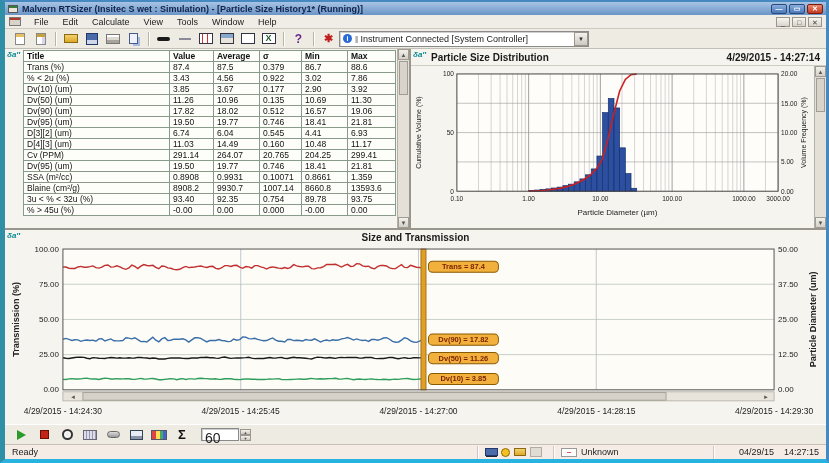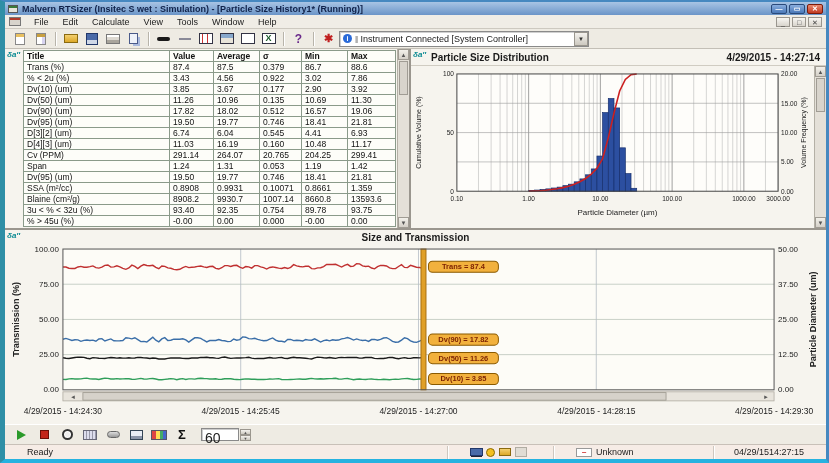--- a/index.html
+++ b/index.html
@@ -95,21 +95,21 @@
   .k-colors{width:16px;height:10px;border:1px solid #556;background:linear-gradient(90deg,#d44 0 4px,#fd5 4px 8px,#4a6 8px 11px,#46c 11px 16px);}
   .k-sigma{font-size:13px;font-weight:bold;color:#111;}
   .avg-box{width:38px;height:13px;background:#fff;border:1px solid #8a8a8a;box-shadow:inset 1px 1px #ccc;
     font-size:14px;padding:1px 3px;margin-left:6px;color:#222;}
   .spin{display:flex;flex-direction:column;margin-left:1px;}
   .spin div{width:11px;height:6px;background:linear-gradient(180deg,#f4f2ee,#cdc9c0);border:1px solid #9a968e;
     font-size:4px;line-height:5px;text-align:center;color:#555;}
   
   .statusbar{flex:0 0 15px;background:#f6ece6;border-top:1px solid #c8c0b8;display:flex;align-items:center;
     font-size:9px;color:#222;}
-  .st-seg{border-right:1px solid #cfc7bf;box-shadow:1px 0 #fff;height:13px;display:flex;align-items:center;padding:0 22px;}
+  .st-seg{border-right:1px solid #cfc7bf;box-shadow:1px 0 #fff;height:13px;display:flex;align-items:center;padding:0 7px;}
   .st-ready{flex:1;}
   .st-laptop{width:13px;height:8px;background:#4a6aa8;border:1px solid #22386a;box-shadow:0 2px 0 -1px #223;margin-right:3px;}
   .st-clock{width:9px;height:9px;border-radius:50%;background:#f4c020;border:1px solid #8a6a00;margin-right:4px;}
   .st-folder{width:12px;height:8px;background:linear-gradient(180deg,#f4d070,#dca828);border:1px solid #8a6a10;margin-right:4px;}
   .st-blank{width:12px;height:10px;background:#e0dcd4;border:1px solid #b0aca2;margin-right:4px;}
   .st-chart{width:16px;height:9px;background:#fff;border:1px solid #999;color:#c22;font-size:8px;line-height:7px;
     font-weight:bold;text-align:center;margin-right:4px;}
   .st-chart::after{content:"~";}
   .st-time{width:112px;justify-content:flex-end;border-right:none;}
 </style>
@@ -280,40 +280,32 @@
                   <td>D[3][2] (um)</td>
                   <td>6.74</td>
                   <td>6.04</td>
                   <td>0.545</td>
                   <td>4.41</td>
                   <td>6.93</td>
                 </tr>
                 <tr>
                   <td>D[4][3] (um)</td>
                   <td>11.03</td>
-                  <td>16.19</td>
+                  <td>14.49</td>
                   <td>0.160</td>
                   <td>10.48</td>
                   <td>11.17</td>
                 </tr>
                 <tr>
                   <td>Cv (PPM)</td>
                   <td>291.14</td>
                   <td>264.07</td>
                   <td>20.765</td>
                   <td>204.25</td>
                   <td>299.41</td>
-                </tr>
-                <tr>
-                  <td>Span</td>
-                  <td>1.24</td>
-                  <td>1.31</td>
-                  <td>0.053</td>
-                  <td>1.19</td>
-                  <td>1.42</td>
                 </tr>
                 <tr>
                   <td>Dv(95) (um)</td>
                   <td>19.50</td>
                   <td>19.77</td>
                   <td>0.746</td>
                   <td>18.41</td>
                   <td>21.81</td>
                 </tr>
                 <tr>

